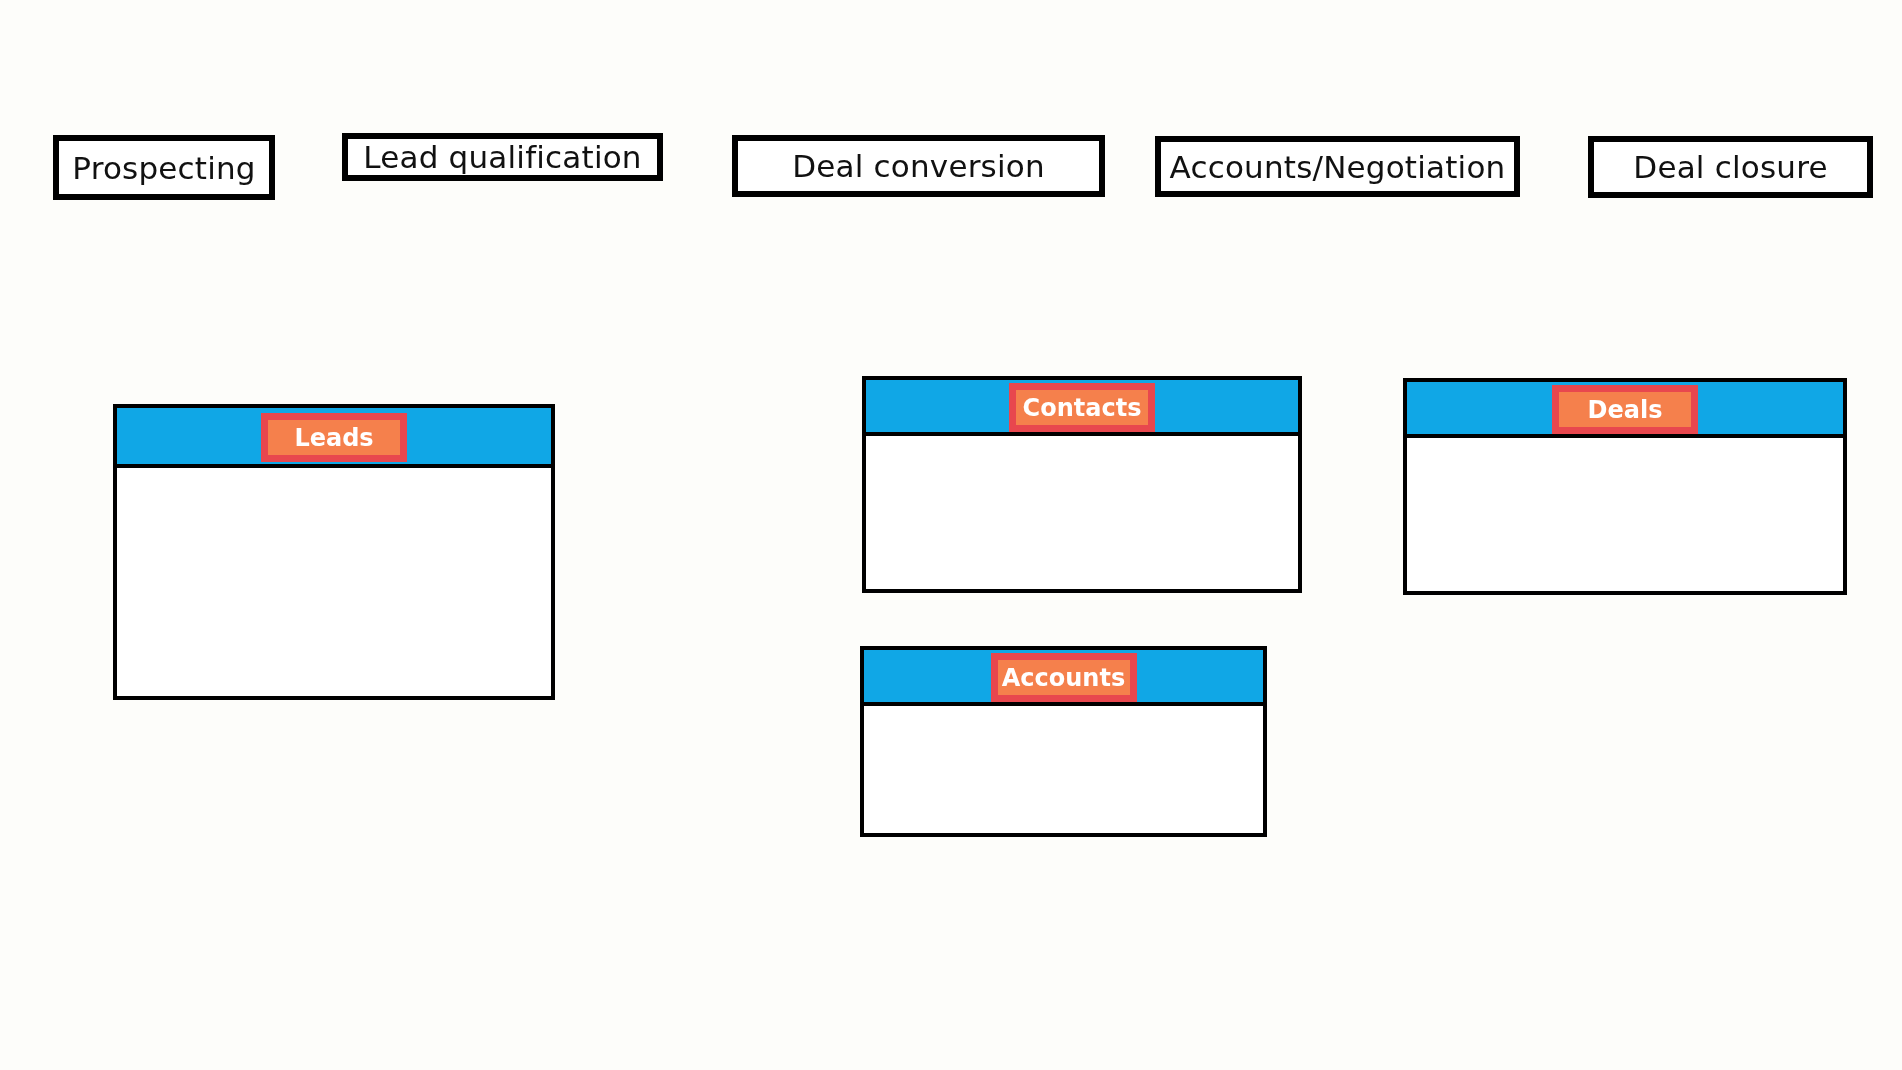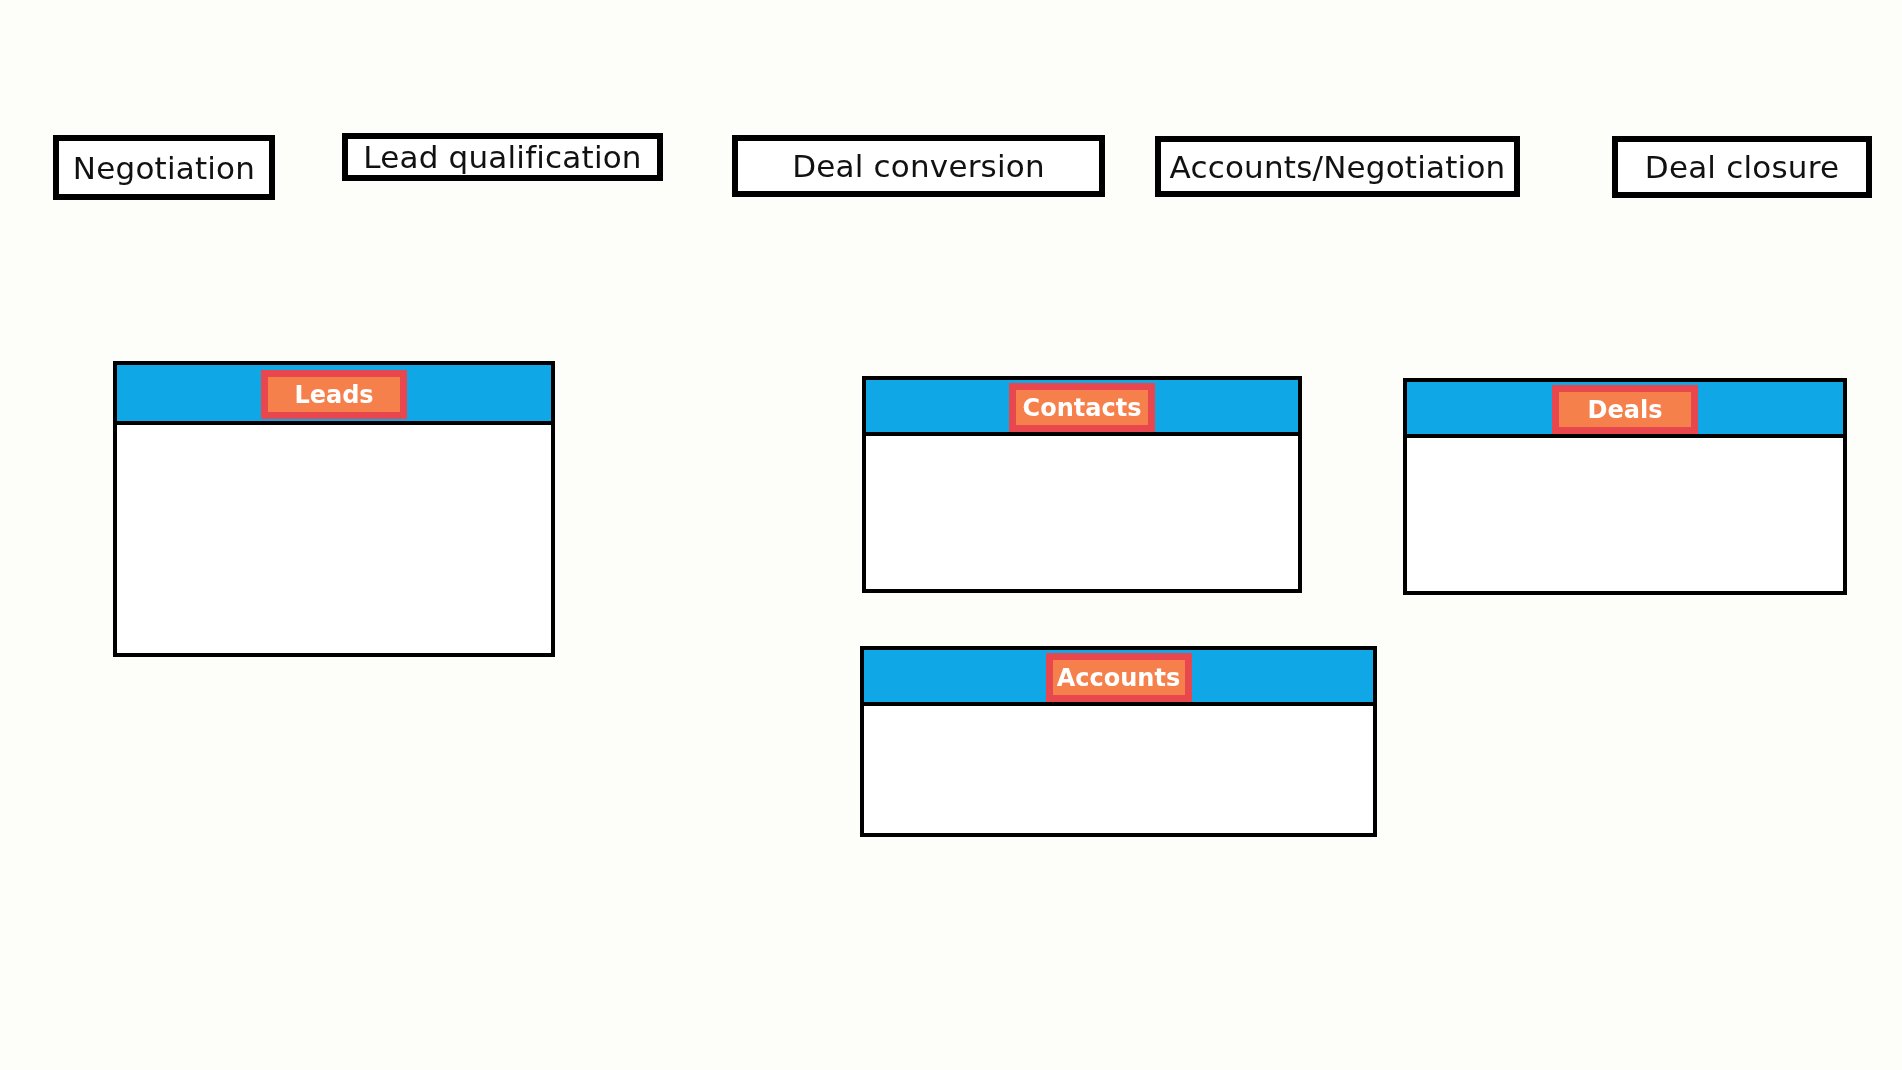--- a/index.html
+++ b/index.html
@@ -22,32 +22,32 @@
     color: var(--stage-text, #111111);
     display: flex; align-items: center; justify-content: center;
     font-size: 31px;
     letter-spacing: 0.2px;
     white-space: nowrap;
   }
   #stage-0 { left: 53px;   top: 135px; width: 222px; height: 65px; }
   #stage-1 { left: 342px;  top: 133px; width: 321px; height: 48px; }
   #stage-2 { left: 732px;  top: 135px; width: 373px; height: 62px; }
   #stage-3 { left: 1155px; top: 136px; width: 365px; height: 61px; }
-  #stage-4 { left: 1588px; top: 136px; width: 260px; height: 62px; margin-left: 24px; }
+  #stage-4 { left: 1588px; top: 136px; width: 285px; height: 62px; }
 
   
   .card {
     position: absolute;
     background: #FFFFFF;
     border: 4px solid var(--shape-border, #000000);
   }
-  #card-leads    { left: 113px;  top: 361px; width: 442px; height: 296px; }
+  #card-leads    { left: 113px;  top: 404px; width: 442px; height: 296px; }
   #card-contacts { left: 862px;  top: 376px; width: 440px; height: 217px; }
   #card-deals    { left: 1403px; top: 378px; width: 444px; height: 217px; }
-  #card-accounts { left: 860px;  top: 646px; width: 517px; height: 191px; }
+  #card-accounts { left: 860px;  top: 646px; width: 407px; height: 191px; }
 
   .card-header {
     width: 100%; height: 56px;
     background: var(--header-fill, #10A7E6);
     border-bottom: 4px solid var(--shape-border, #000000);
     display: flex; align-items: center; justify-content: center;
   }
   #card-leads .card-header { height: 60px; }
 
   .badge {
@@ -62,21 +62,21 @@
   }
 
   .card-body { width: 100%; }
 </style>
 </head>
 <body>
 
 <div class="canvas">
 
   <div class="stage" id="stage-0">
-    <span>Negotiation</span>
+    <span>Prospecting</span>
   </div>
   <div class="stage" id="stage-1">
     <span>Lead qualification</span>
   </div>
   <div class="stage" id="stage-2">
     <span>Deal conversion</span>
   </div>
   <div class="stage" id="stage-3">
     <span>Accounts/Negotiation</span>
   </div>

